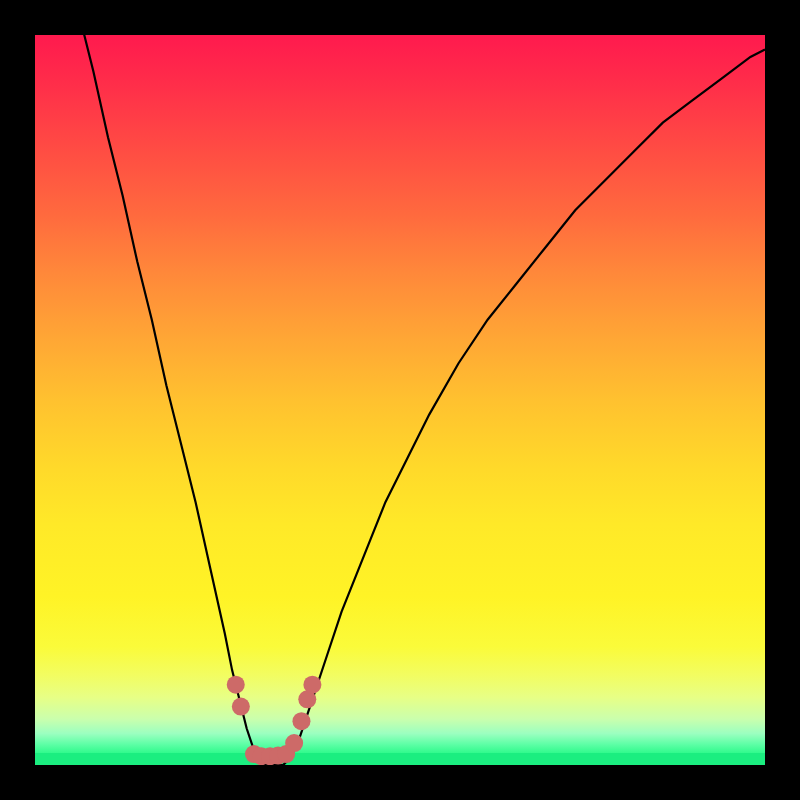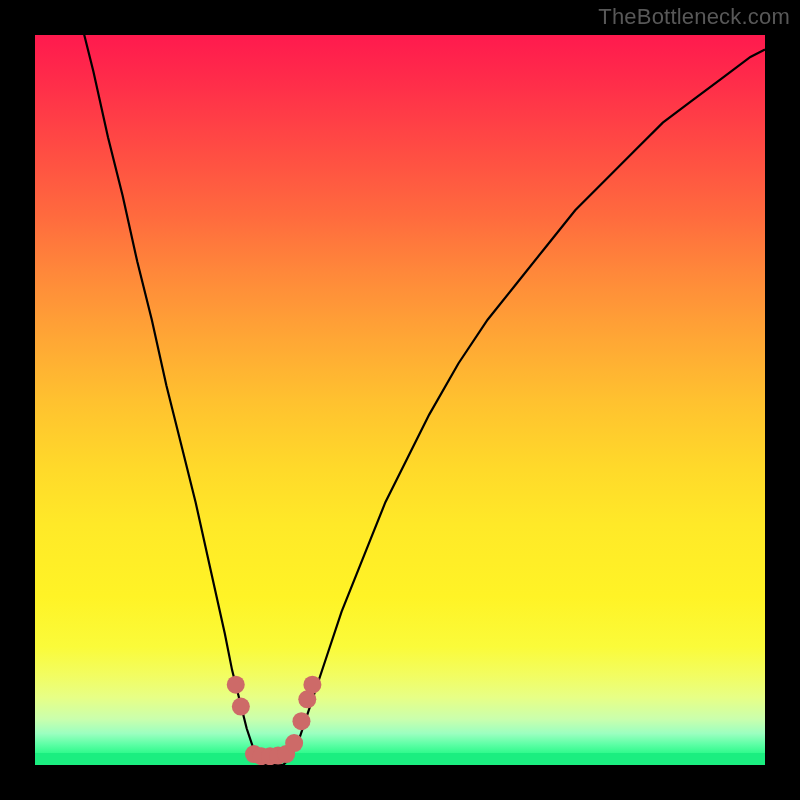--- a/index.html
+++ b/index.html
@@ -77,21 +77,20 @@
     left: 0;
     top: 0;
     width: 730px;
     height: 730px;
   }
 </style>
 </head>
 <body>
 
 <div class="frame">
-  <div class="watermark">TheBottleneck.com</div>
 
   <div class="plot-area">
     <div class="gradient"></div>
     <div class="green-band"></div>
     <svg class="curves" viewBox="0 0 730 730" preserveAspectRatio="none">
       <path id="curve-path" fill="none" stroke="#000000" stroke-width="2.2" d="M0.00 -219.00 L14.60 -153.30 L29.20 -87.60 L43.80 -21.90 L58.40 36.50 L73.00 102.20 L87.60 160.60 L102.20 226.30 L116.80 284.70 L131.40 350.40 L146.00 408.80 L160.60 467.20 L175.20 532.90 L189.80 598.60 L197.10 635.10 L204.40 664.30 L211.70 693.50 L219.00 715.40 L226.30 730.00 L233.60 730.00 L240.90 730.00 L248.20 730.00 L255.50 722.70 L262.80 708.10 L277.40 664.30 L292.00 620.50 L306.60 576.70 L321.20 540.20 L335.80 503.70 L350.40 467.20 L365.00 438.00 L394.20 379.60 L423.40 328.50 L452.60 284.70 L481.80 248.20 L511.00 211.70 L540.20 175.20 L569.40 146.00 L598.60 116.80 L627.80 87.60 L657.00 65.70 L686.20 43.80 L715.40 21.90 L730.00 14.60"></path>
       <g id="markers">
           <circle cx="200.75" cy="649.70" r="9" fill="#cd6a68"></circle>
           <circle cx="205.86" cy="671.60" r="9" fill="#cd6a68"></circle>
           <circle cx="219.00" cy="719.05" r="9" fill="#cd6a68"></circle>

